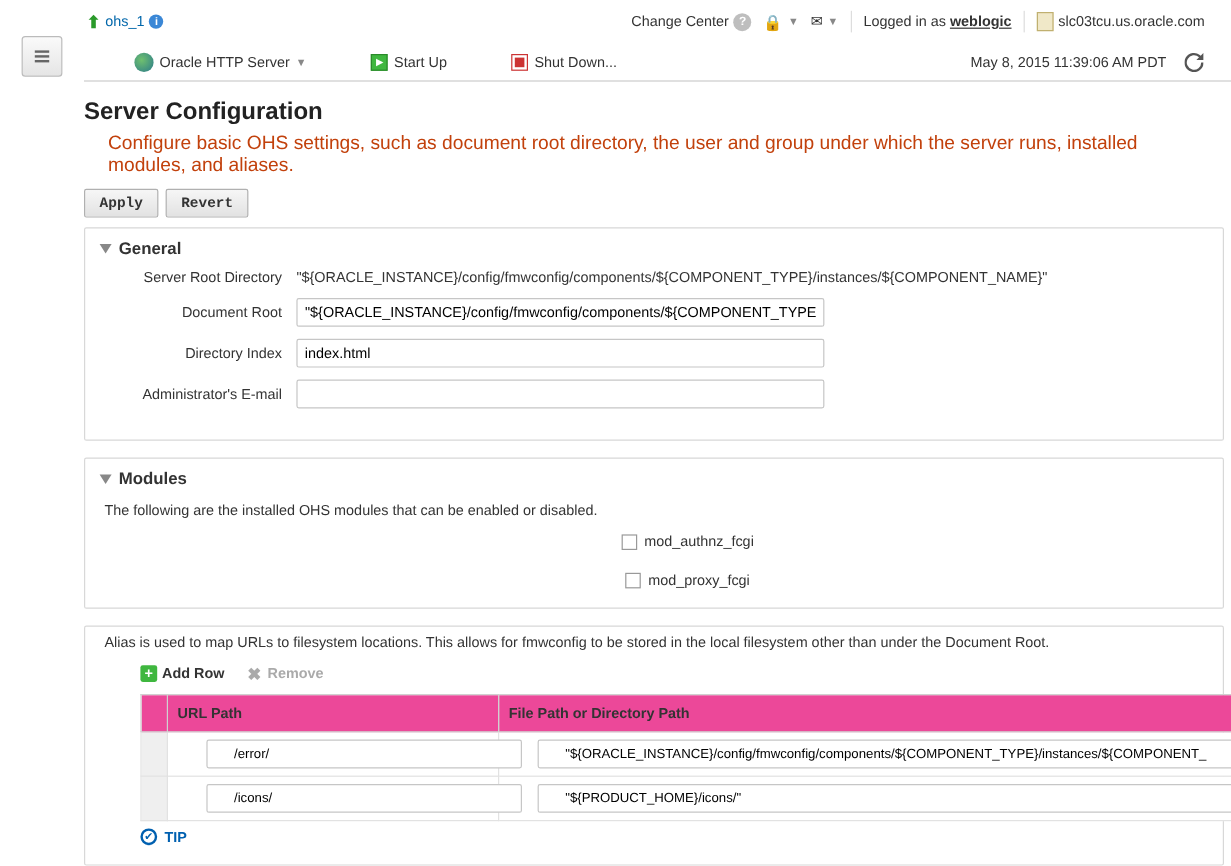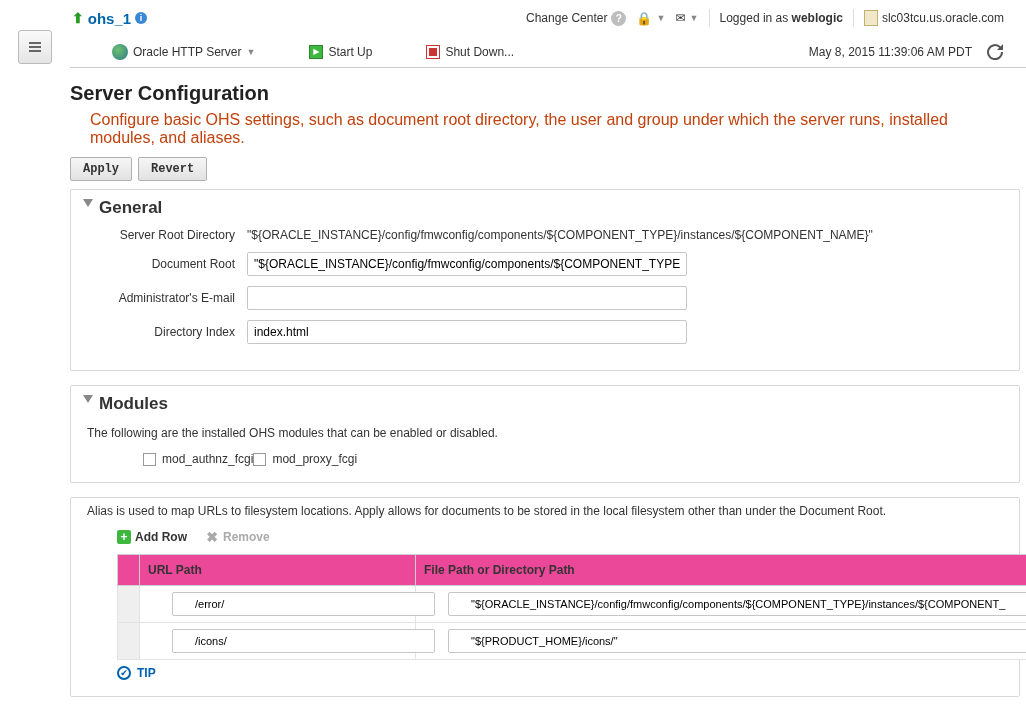--- a/index.html
+++ b/index.html
@@ -43,30 +43,30 @@
     height: 36px;
     display: flex;
     align-items: center;
     padding-right: 22px;
     gap: 10px;
   }
   .crumb {
     display: flex; align-items: center; gap:4px;
     margin-left: 2px;
   }
-  .crumb a { color:#0066aa; text-decoration:none; font-size:15px; font-weight:bold;}
+  .crumb a { color:#0066aa; text-decoration:none; font-size:12px; font-weight:normal;}
   .info-icon { width:12px; height:12px; border-radius:50%; background:#3a87d6; color:#fff; font-size:9px; display:flex; align-items:center; justify-content:center; font-weight:bold; cursor:pointer;}
   .up-arrow { color:#2a9a2a; font-size:14px; font-weight:bold;}
   .spacer { flex:1; }
   .top-link { color:#333; display:flex; align-items:center; gap:4px; cursor:pointer;}
   .help-circle { width:15px; height:15px; border-radius:50%; background:#bebebe; color:#fff; font-size:10px; display:flex; align-items:center; justify-content:center; font-weight:bold;}
   .chev { font-size:9px; color:#888; }
   .vdiv { width:1px; height:18px; background:#ddd; }
   .logged-in { color:#333; }
-  .logged-in b { font-weight:bold; }
+  .logged-in b { font-weight:bold;text-decoration:underline; }
   .hostbar {
     display:flex; align-items:center; gap:4px;
   }
   .doc-icon { width:14px; height:16px; background:#f0e8c8; border:1px solid #c0b070; position:relative; }
   .toolbar {
     height: 32px;
     border-bottom: 1px solid #ccc;
     display:flex; align-items:center;
     padding: 0 22px 0 2px;
     gap: 14px;
@@ -111,22 +111,22 @@
     font-family:Liberation Mono, monospace;
   }
   .panel {
     border:1px solid #d8d8d8;
     border-radius:2px;
     margin: 0 2px 14px 0;
     background:#fff;
   }
   .panel-head {
     padding: 8px 12px 6px 12px;
-    display:flex; align-items:flex-start; gap:6px;
-    font-size:17px; font-weight:bold; color:#333;
+    display:flex; align-items:center; gap:6px;
+    font-size:14px; font-weight:bold; color:#333;
   }
   .disclose { width:0; height:0; border-left:5px solid transparent; border-right:5px solid transparent; border-bottom:8px solid #888; transform: rotate(180deg) translateY(-1px); }
   .panel-body { padding: 4px 16px 16px 16px; }
   .panel-note { color:#333; margin: 2px 0 12px 28px;}
   .form-row {
     display:flex; align-items:center;
     margin-bottom: 10px;
   }
   .form-label {
     width: 160px;
@@ -140,21 +140,21 @@
     height: 24px;
     padding: 2px 6px;
     border:1px solid #c6c6c6;
     border-radius:2px;
     font-family: inherit;
     font-size:12px;
     background:#fff;
   }
   .modules-row {
     margin-left: 56px;
-    display:flex; align-items:center;
+    display:flex; gap:18px; align-items:center;flex-direction:column;
   }
   .chk-wrap { display:flex; align-items:center; gap:6px; cursor:pointer;}
   .chk {
     width:13px; height:13px; border:1px solid #999; background:#fff;
   }
   .action-row {
     display:flex; gap:18px; align-items:center;
     margin: 6px 0 10px 30px;
   }
   .action-link { display:flex; align-items:center; gap:4px; cursor:pointer; font-weight:bold; color:#333;}
@@ -293,29 +293,29 @@
             <div class="form-label">Server Root Directory</div>
             <div class="form-value">"${ORACLE_INSTANCE}/config/fmwconfig/components/${COMPONENT_TYPE}/instances/${COMPONENT_NAME}"</div>
           </div>
           <div class="form-row">
             <div class="form-label">Document Root</div>
             <div class="form-value">
               <input class="text-input" value="&quot;${ORACLE_INSTANCE}/config/fmwconfig/components/${COMPONENT_TYPE}" style="">
             </div>
           </div>
           <div class="form-row">
+            <div class="form-label">Directory Index</div>
+            <div class="form-value">
+              <input class="text-input" value="index.html" style="">
+            </div>
+          </div>
+          <div class="form-row">
             <div class="form-label">Administrator's E-mail</div>
             <div class="form-value">
               <input class="text-input" value="" style="">
-            </div>
-          </div>
-          <div class="form-row">
-            <div class="form-label">Directory Index</div>
-            <div class="form-value">
-              <input class="text-input" value="index.html" style="">
             </div>
           </div>
         </div>
       </div>
 
       <div class="panel">
         <div class="panel-head">
           <span class="disclose"></span>
           <span>Modules</span>
         </div>
@@ -329,21 +329,21 @@
             <label class="chk-wrap">
               <span class="chk"></span>
               <span>mod_proxy_fcgi</span>
             </label>
           </div>
         </div>
       </div>
 
       <div class="panel">
         <div class="panel-body">
-          <div class="panel-note" style="margin-left:0;">Alias is used to map URLs to filesystem locations. Apply allows for documents to be stored in the local filesystem other than under the Document Root.</div>
+          <div class="panel-note" style="margin-left:0;">Alias is used to map URLs to filesystem locations. This allows for fmwconfig to be stored in the local filesystem other than under the Document Root.</div>
           <div class="action-row">
             <span class="action-link">
               <span class="plus-icon">+</span>
               <span>Add Row</span>
             </span>
             <span class="action-link disabled">
               <span class="x-icon">✖</span>
               <span>Remove</span>
             </span>
           </div>

